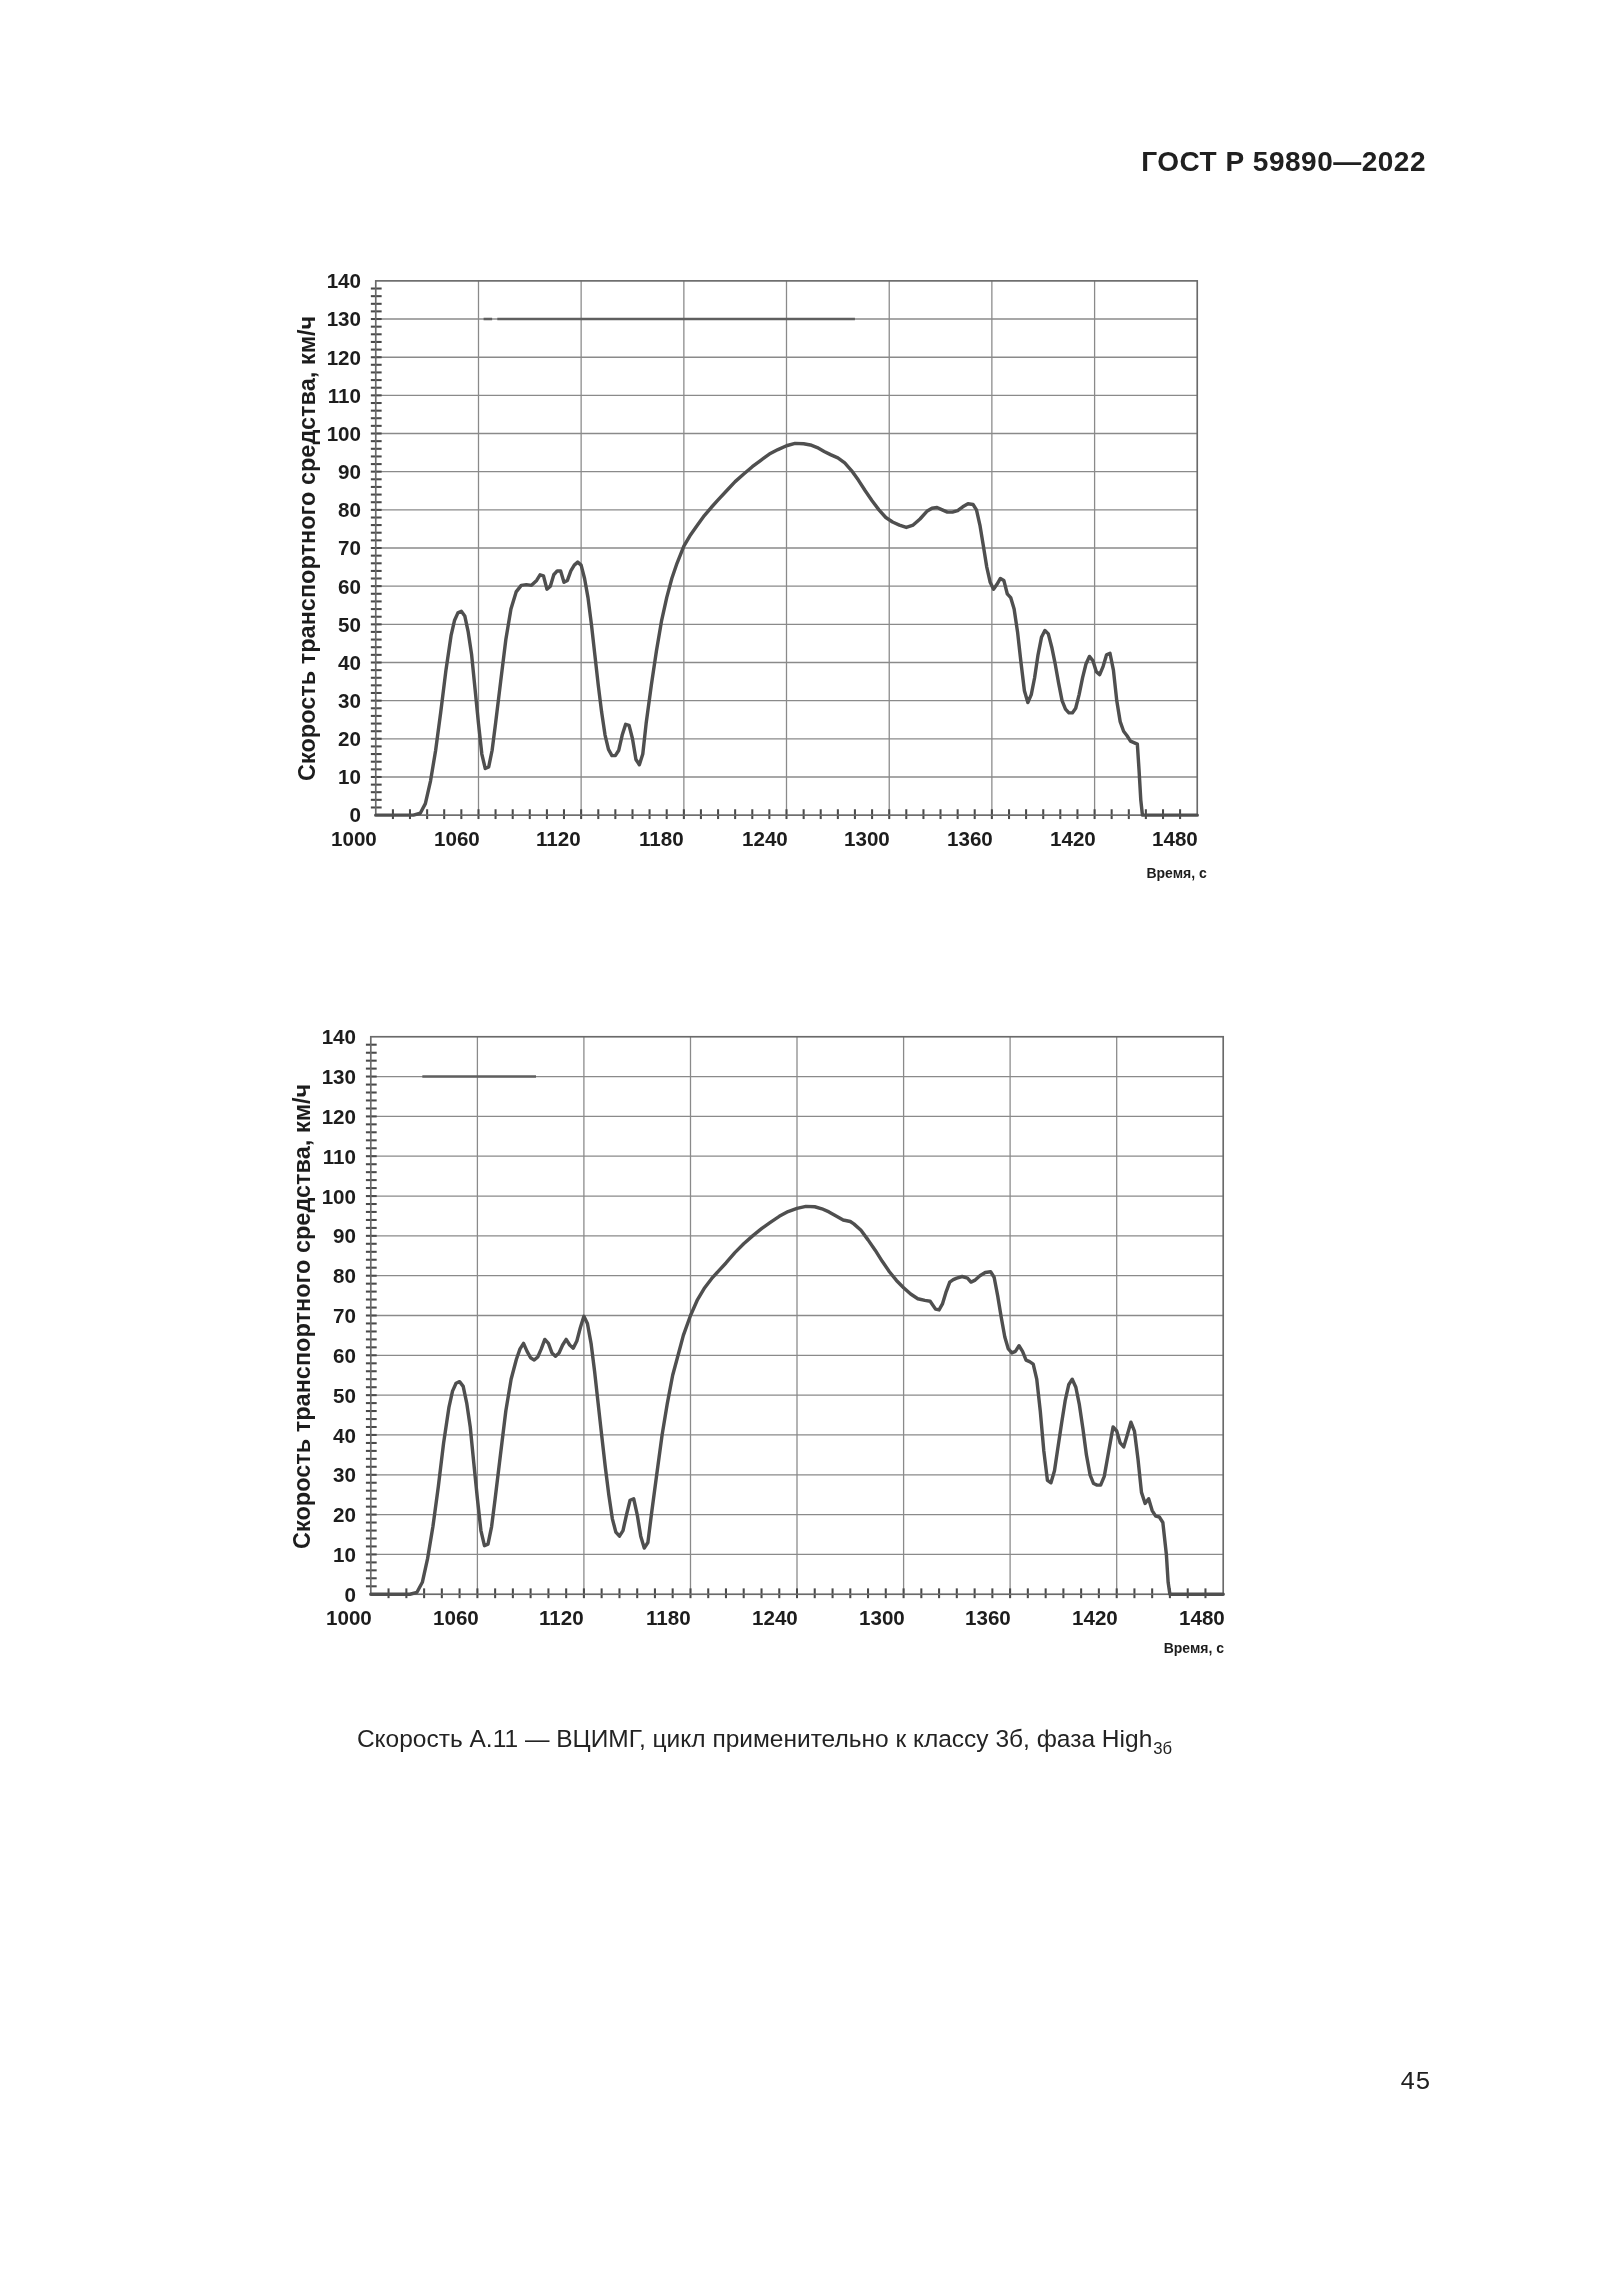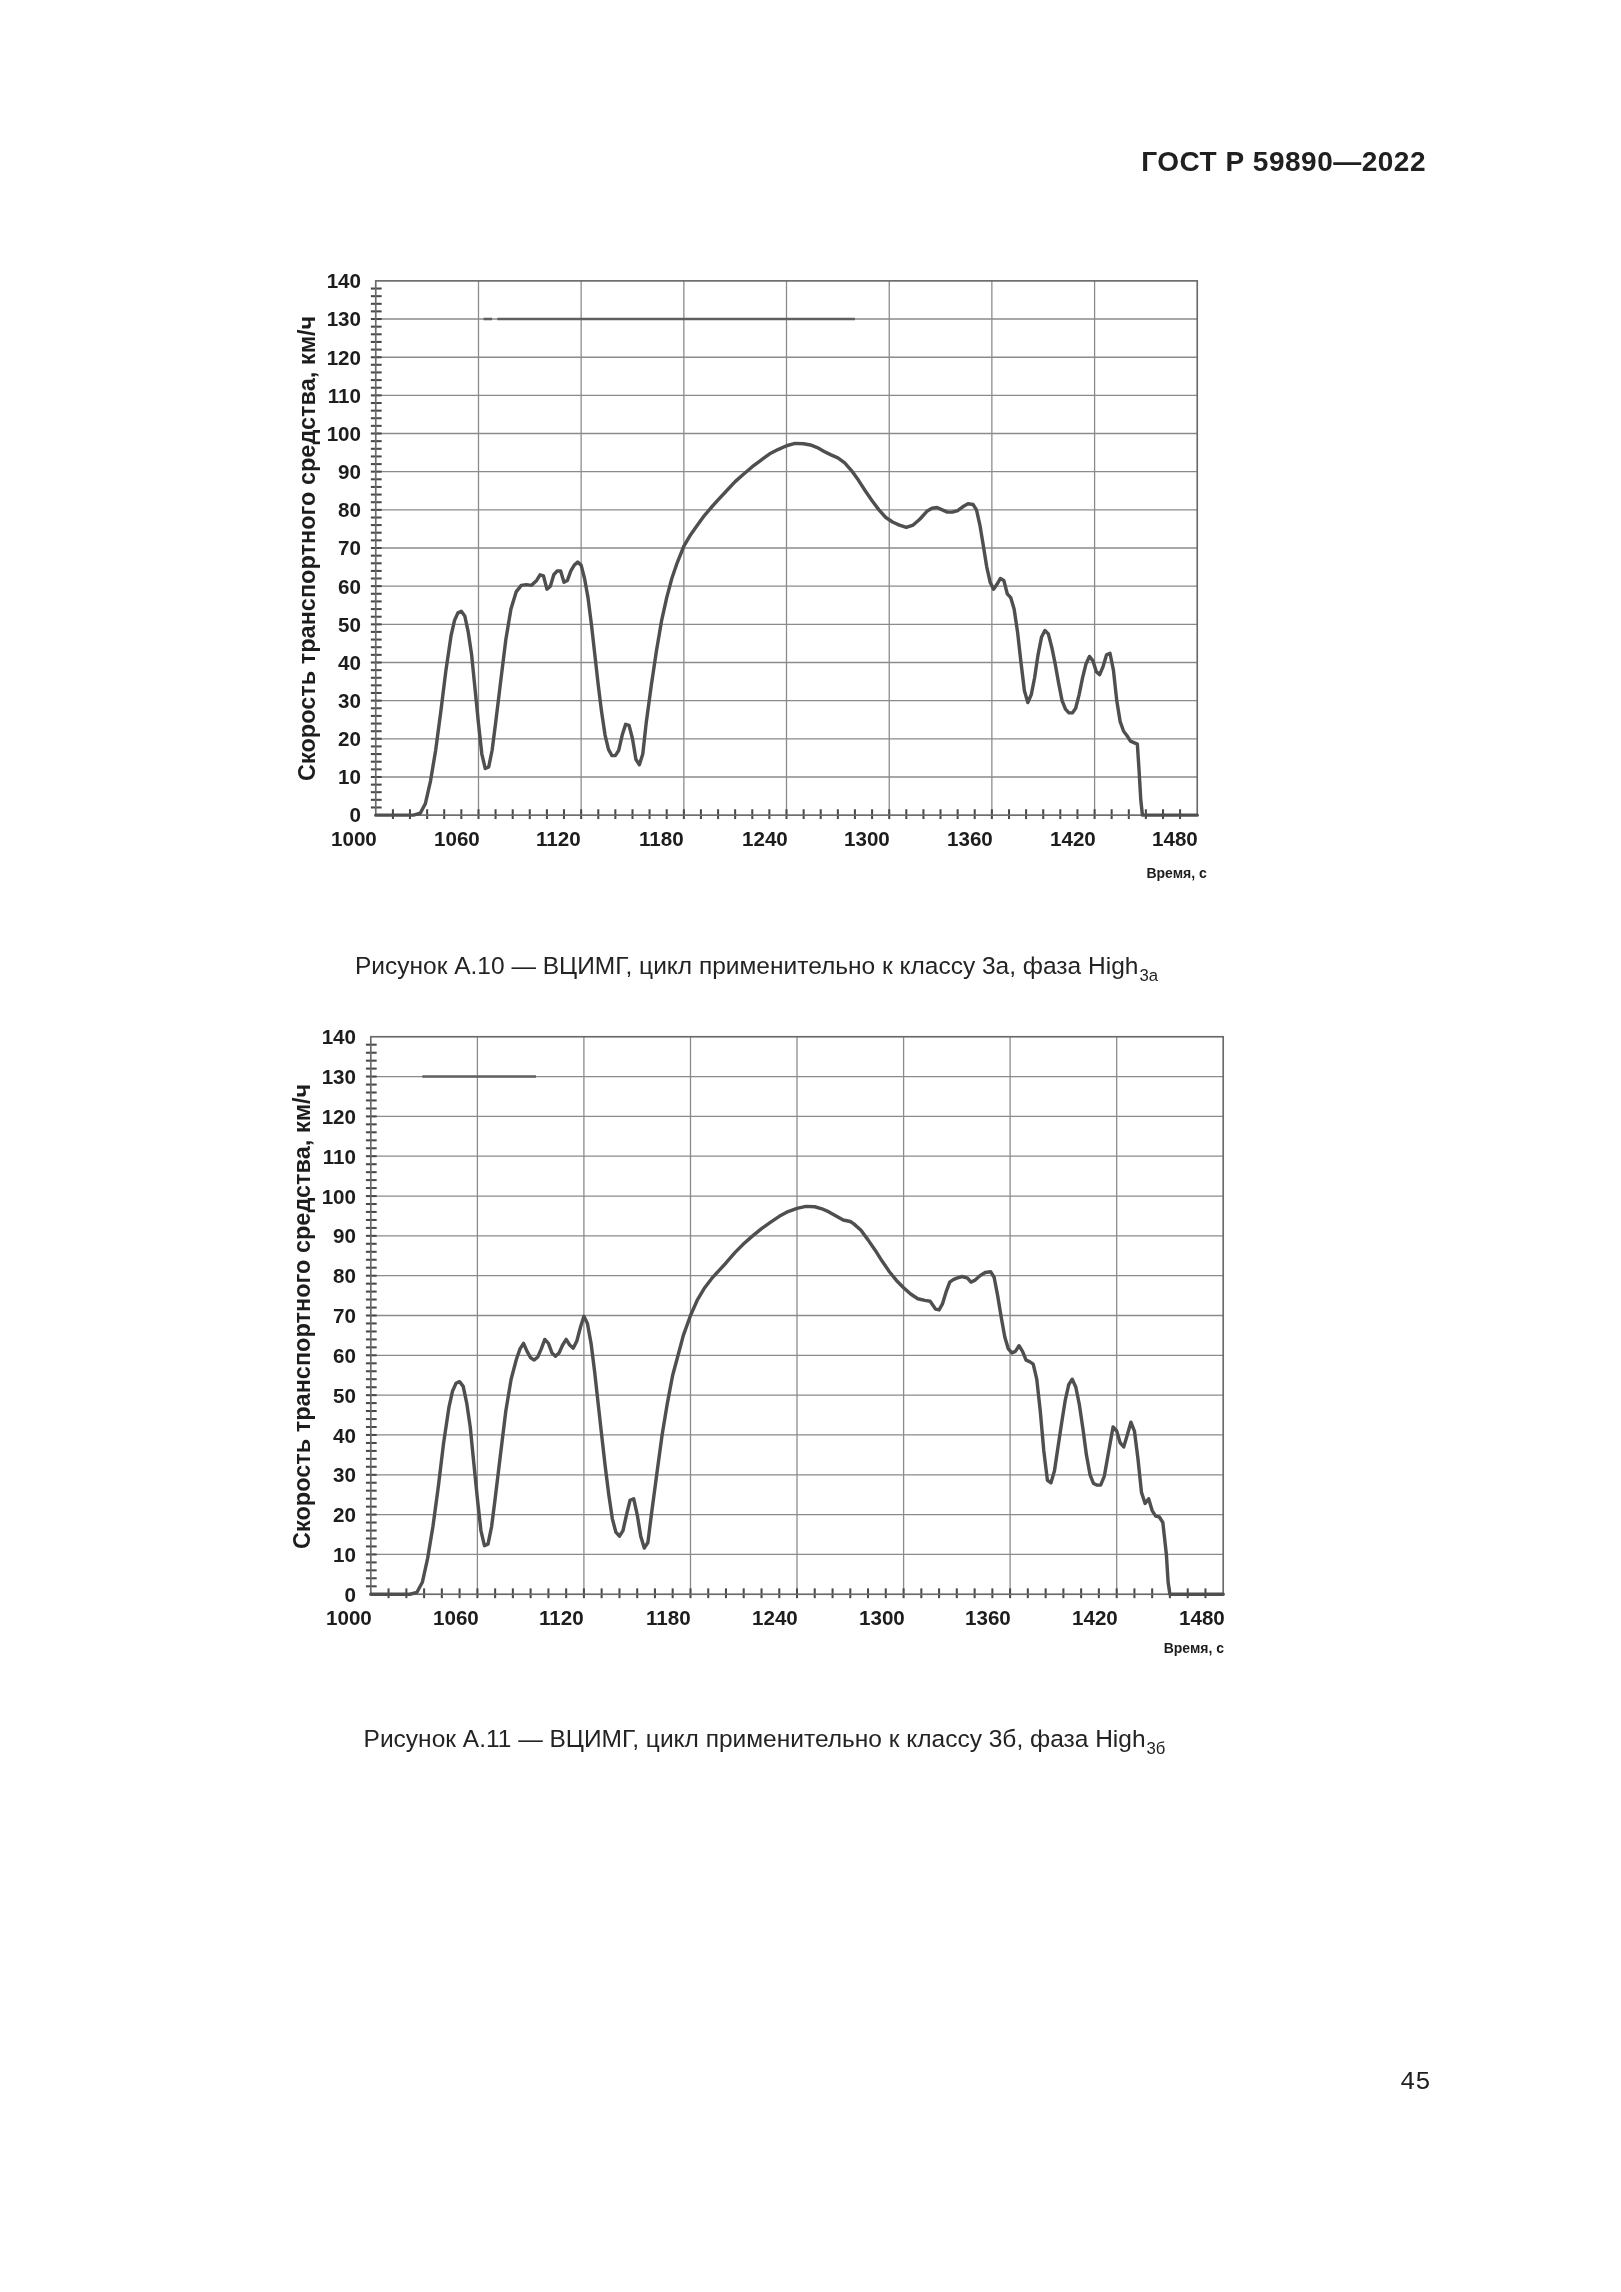--- a/index.html
+++ b/index.html
@@ -223,21 +223,20 @@
       <span class="xtick" style="left: 58px; top: 545px;">1060</span>
       <span class="xtick" style="left: 160px; top: 545px;">1120</span>
       <span class="xtick" style="left: 263px; top: 545px;">1180</span>
       <span class="xtick" style="left: 366px; top: 545px;">1240</span>
       <span class="xtick" style="left: 468px; top: 545px;">1300</span>
       <span class="xtick" style="left: 571px; top: 545px;">1360</span>
       <span class="xtick" style="left: 674px; top: 545px;">1420</span>
       <span class="xtick" style="left: 776px; top: 545px;">1480</span>
     </div>
   <div class="xlabel">Время, с</div>
-  <div class="caption"><span>Рисунок А.10 — ВЦИМГ, цикл применительно к классу 3а, фаза High</span><span class="subsc">3а</span></div>
 </div>
 
 <div class="figure" id="fig2">
   <div class="ylabel-v" style="top: 512px;">Скорость транспортного средства, км/ч</div>
   <svg class="plot" width="876" height="581" viewBox="-12 -12 894 593">
       <line x1="108.8" y1="0.0" x2="108.8" y2="569.0" class="grid"></line>
       <line x1="217.5" y1="0.0" x2="217.5" y2="569.0" class="grid"></line>
       <line x1="326.3" y1="0.0" x2="326.3" y2="569.0" class="grid"></line>
       <line x1="435.0" y1="0.0" x2="435.0" y2="569.0" class="grid"></line>
       <line x1="543.8" y1="0.0" x2="543.8" y2="569.0" class="grid"></line>
@@ -398,17 +397,17 @@
       <span class="xtick" style="left: 62px; top: 568px;">1060</span>
       <span class="xtick" style="left: 168px; top: 568px;">1120</span>
       <span class="xtick" style="left: 275px; top: 568px;">1180</span>
       <span class="xtick" style="left: 381px; top: 568px;">1240</span>
       <span class="xtick" style="left: 488px; top: 568px;">1300</span>
       <span class="xtick" style="left: 594px; top: 568px;">1360</span>
       <span class="xtick" style="left: 701px; top: 568px;">1420</span>
       <span class="xtick" style="left: 808px; top: 568px;">1480</span>
     </div>
   <div class="xlabel">Время, с</div>
-  <div class="caption"><span>Рисунок А.11 — ВЦИМГ, цикл применительно к классу 3б, фаза High</span><span class="subsc">3б</span></div>
+  <div class="caption"><span>Скорость А.11 — ВЦИМГ, цикл применительно к классу 3б, фаза High</span><span class="subsc">3б</span></div>
 </div>
 
 <div class="page-num">45</div>
 
 
 </body></html>

